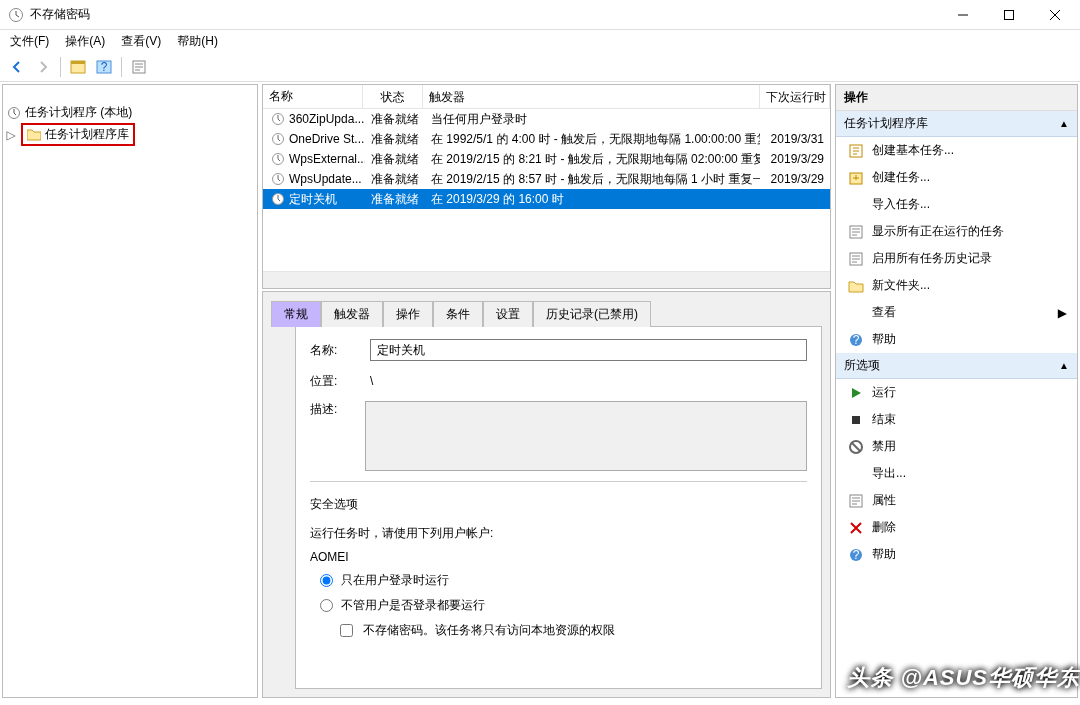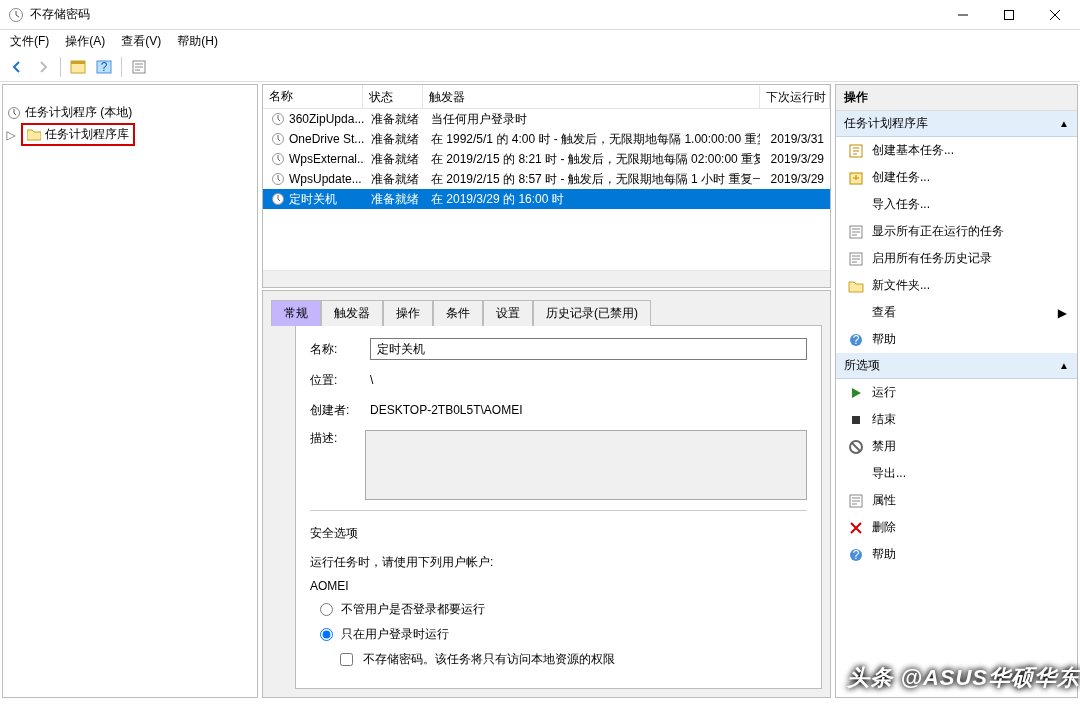--- a/index.html
+++ b/index.html
@@ -19,21 +19,21 @@
 .tree-highlight { border:2px solid #d40000; padding:1px 4px; display:inline-flex; align-items:center; gap:4px; }
 .cpane { flex:1; margin:2px; display:flex; flex-direction:column; gap:2px; min-width:0; }
 .tasklist { border:1px solid #bcbcbc; height:205px; display:flex; flex-direction:column; overflow:hidden; }
 .tlheader { display:flex; background:#fff; border-bottom:1px solid #e5e5e5; height:24px; }
 .th { padding:4px 6px; border-right:1px solid #e5e5e5; white-space:nowrap; overflow:hidden; }
 .tlbody { overflow:hidden; flex:1; }
 .tlrow { display:flex; height:20px; align-items:center; padding-left:2px; }
 .tlrow.selected { background:#0078d7; color:#fff; }
 .td { padding:2px 6px; white-space:nowrap; overflow:hidden; }
 .col-name { width:100px; display:flex; align-items:center; gap:4px; }
-.col-status { width:60px; }
+.col-status { width:60px;text-align:center; }
 .col-trigger { width:360px; }
 .col-next { width:70px; text-align:right; }
 .tlscroll { height:17px; background:#f0f0f0; border-top:1px solid #e5e5e5; }
 .details { border:1px solid #bcbcbc; flex:1; background:#f0f0f0; padding:8px; display:flex; flex-direction:column; }
 .tabs { display:flex; gap:0; margin-bottom:0; }
 .tab { padding:4px 12px; background:#f0f0f0; border:1px solid #bcbcbc; border-bottom:none; position:relative; top:1px; }
 .tab.active { background:#c4b5fd; z-index:2; }
 .tabpage { background:#fff; border:1px solid #bcbcbc; flex:1; padding:12px 14px; overflow:hidden;margin-left:24px; }
 .frow { display:flex; align-items:center; margin-bottom:10px; gap:12px; }
 .flabel { width:48px; }
@@ -245,39 +245,35 @@
       </div>
       <div class="tabpage">
         <div class="frow">
           <div class="flabel">名称:</div>
           <input class="finput" value="定时关机" style="">
         </div>
         <div class="frow">
           <div class="flabel">位置:</div>
           <div class="ftext">\</div>
         </div>
-        <div class="frow">
-          <div class="flabel">创建者:</div>
-          <div class="ftext">DESKTOP-2TB0L5T\AOMEI</div>
-        </div>
         <div class="frow" style="align-items:flex-start">
           <div class="flabel">描述:</div>
           <textarea class="farea" style=""></textarea>
         </div>
         <div class="hr"></div>
         <div class="sec-head">安全选项</div>
         <div>运行任务时，请使用下列用户帐户:</div>
         <div style="margin:8px 0 4px 0">AOMEI</div>
         <div class="radio-row">
+          <input type="radio" checked="" style="">
+          <span>只在用户登录时运行</span>
+        </div>
+        <div class="radio-row">
           <input type="radio" style="">
           <span>不管用户是否登录都要运行</span>
-        </div>
-        <div class="radio-row">
-          <input type="radio" checked="" style="">
-          <span>只在用户登录时运行</span>
         </div>
         <div class="check-row">
           <input type="checkbox" style="">
           <span>不存储密码。该任务将只有访问本地资源的权限</span>
         </div>
       </div>
     </div>
   </div>
 
   <div class="rpane">

